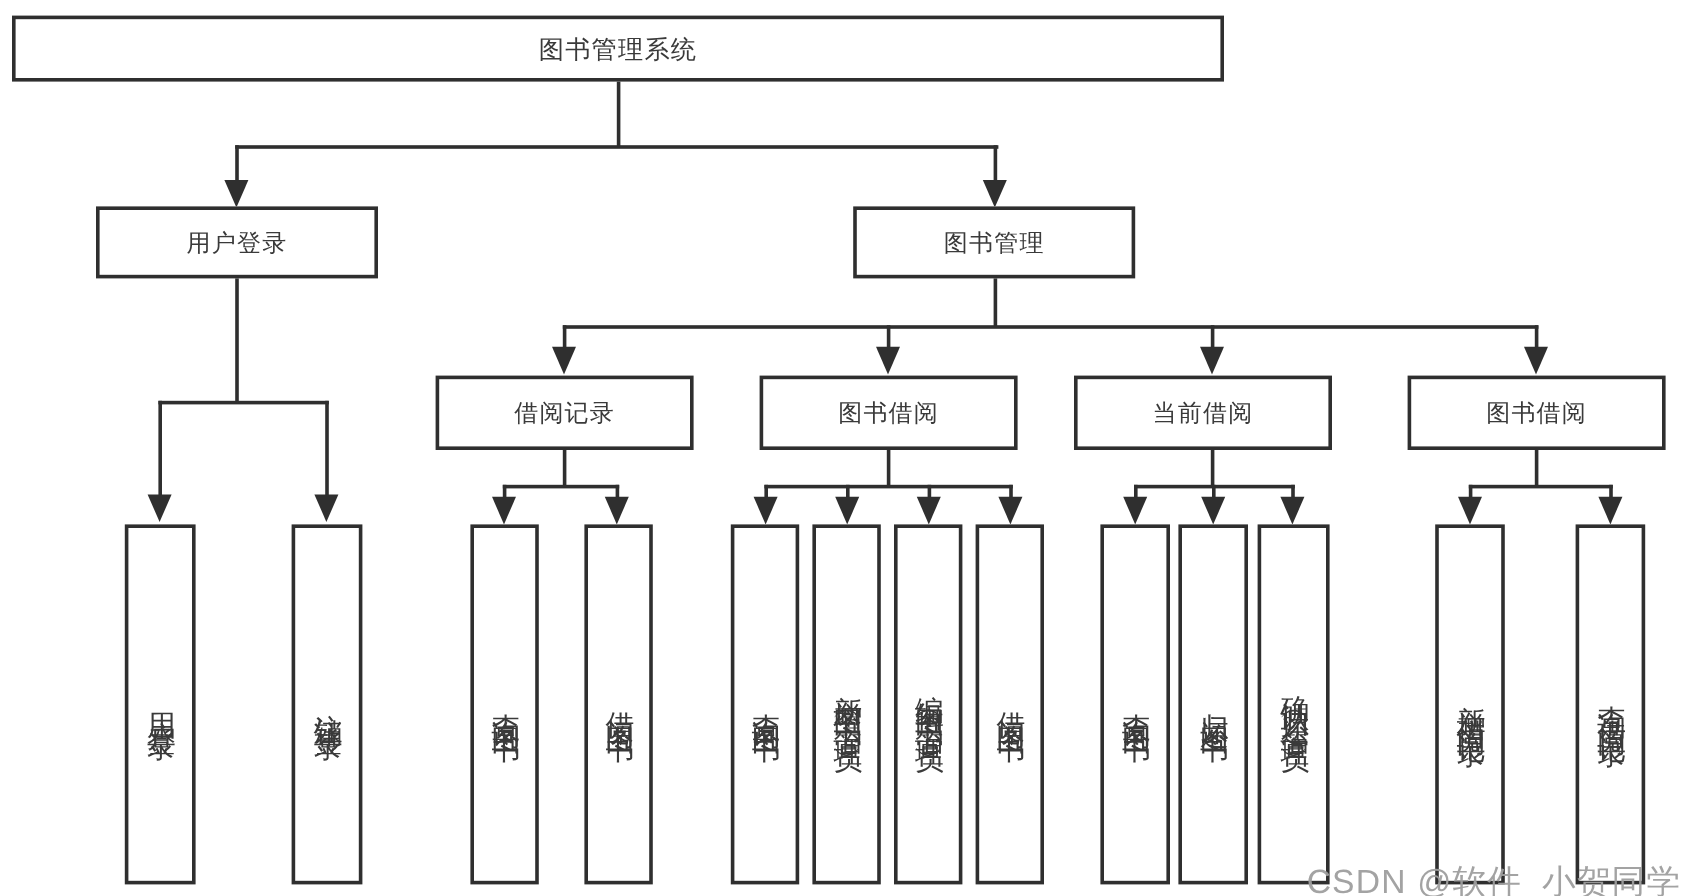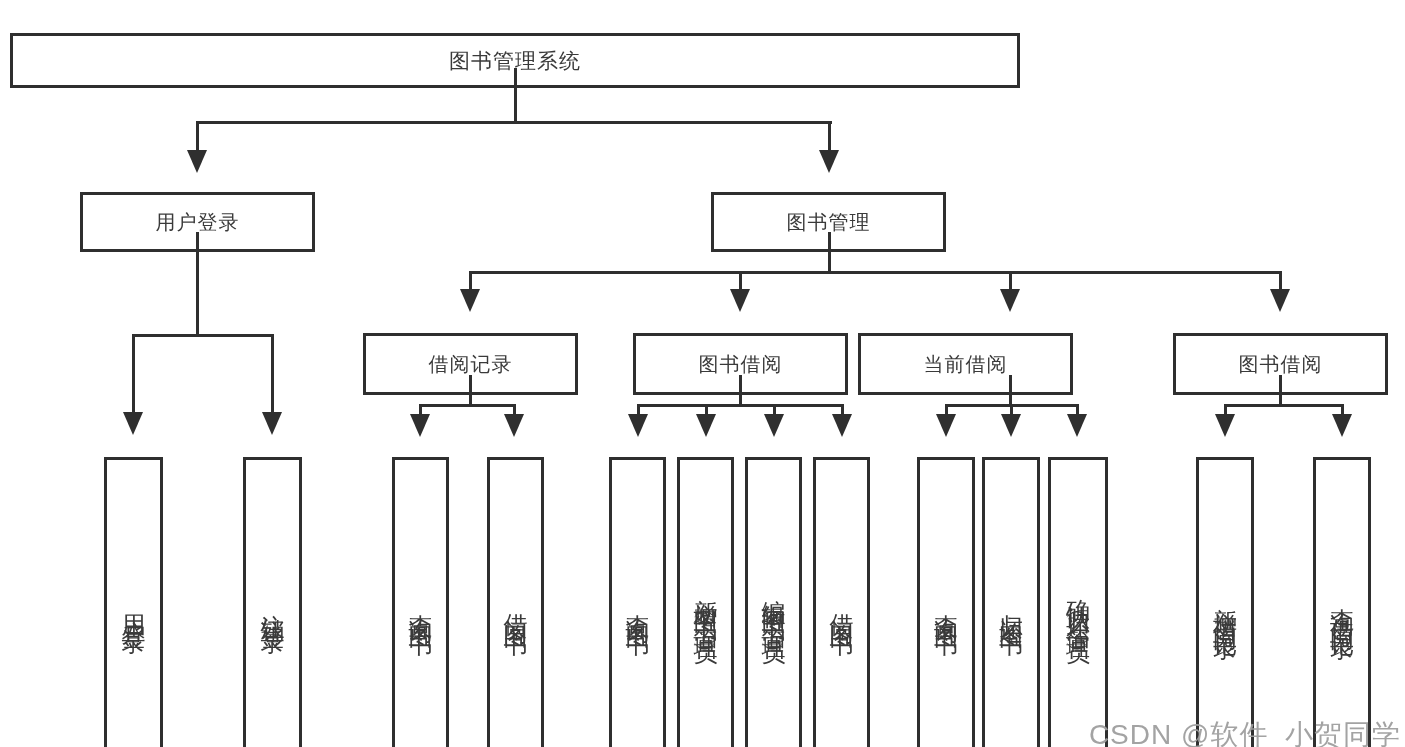--- a/index.html
+++ b/index.html
@@ -17,21 +17,20 @@
   }
   .box{
     position:absolute;
     background:#ffffff;
     border:3px solid var(--line);
     box-sizing:border-box;
     color:var(--text);
     display:flex;
     align-items:center;
     justify-content:center;
-    margin-top:20px;
   }
   .box.h{
     font-size:20px;
     letter-spacing:1px;
     white-space:nowrap;
   }
   .box.root{
     font-size:21px;
   }
   .box.v span{
@@ -109,21 +108,21 @@
   <div class="arrow" style="left:1000px;top:289px;"></div>
   <div class="vl" style="left:1279px;top:271px;height:19px;"></div>
   <div class="arrow" style="left:1270px;top:289px;"></div>
 
   <div class="box h" style="left:363px;top:313px;width:215px;height:62px;">
     <span>借阅记录</span>
   </div>
   <div class="box h" style="left:633px;top:313px;width:215px;height:62px;">
     <span>图书借阅</span>
   </div>
-  <div class="box h" style="left:858px;top:313px;width:215px;height:62px;">
+  <div class="box h" style="left:895px;top:313px;width:215px;height:62px;">
     <span>当前借阅</span>
   </div>
   <div class="box h" style="left:1173px;top:313px;width:215px;height:62px;">
     <span>图书借阅</span>
   </div>
 
   <div class="vl" style="left:469px;top:375px;height:31px;"></div>
   <div class="hl" style="left:419px;top:404px;width:97px;"></div>
   <div class="vl" style="left:419px;top:404px;height:11px;"></div>
   <div class="arrow" style="left:410px;top:414px;"></div>

